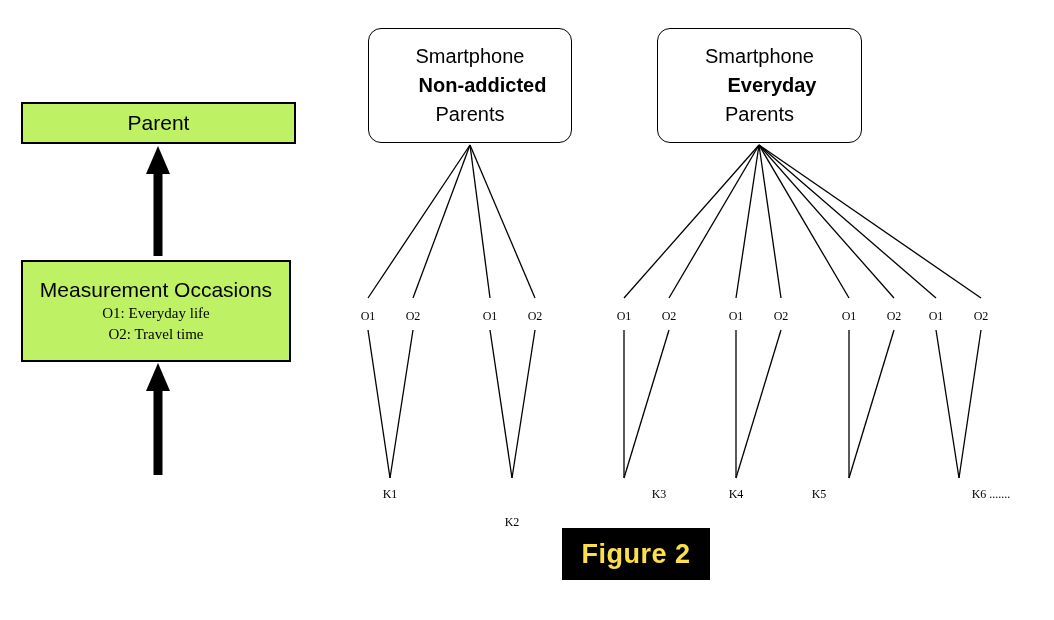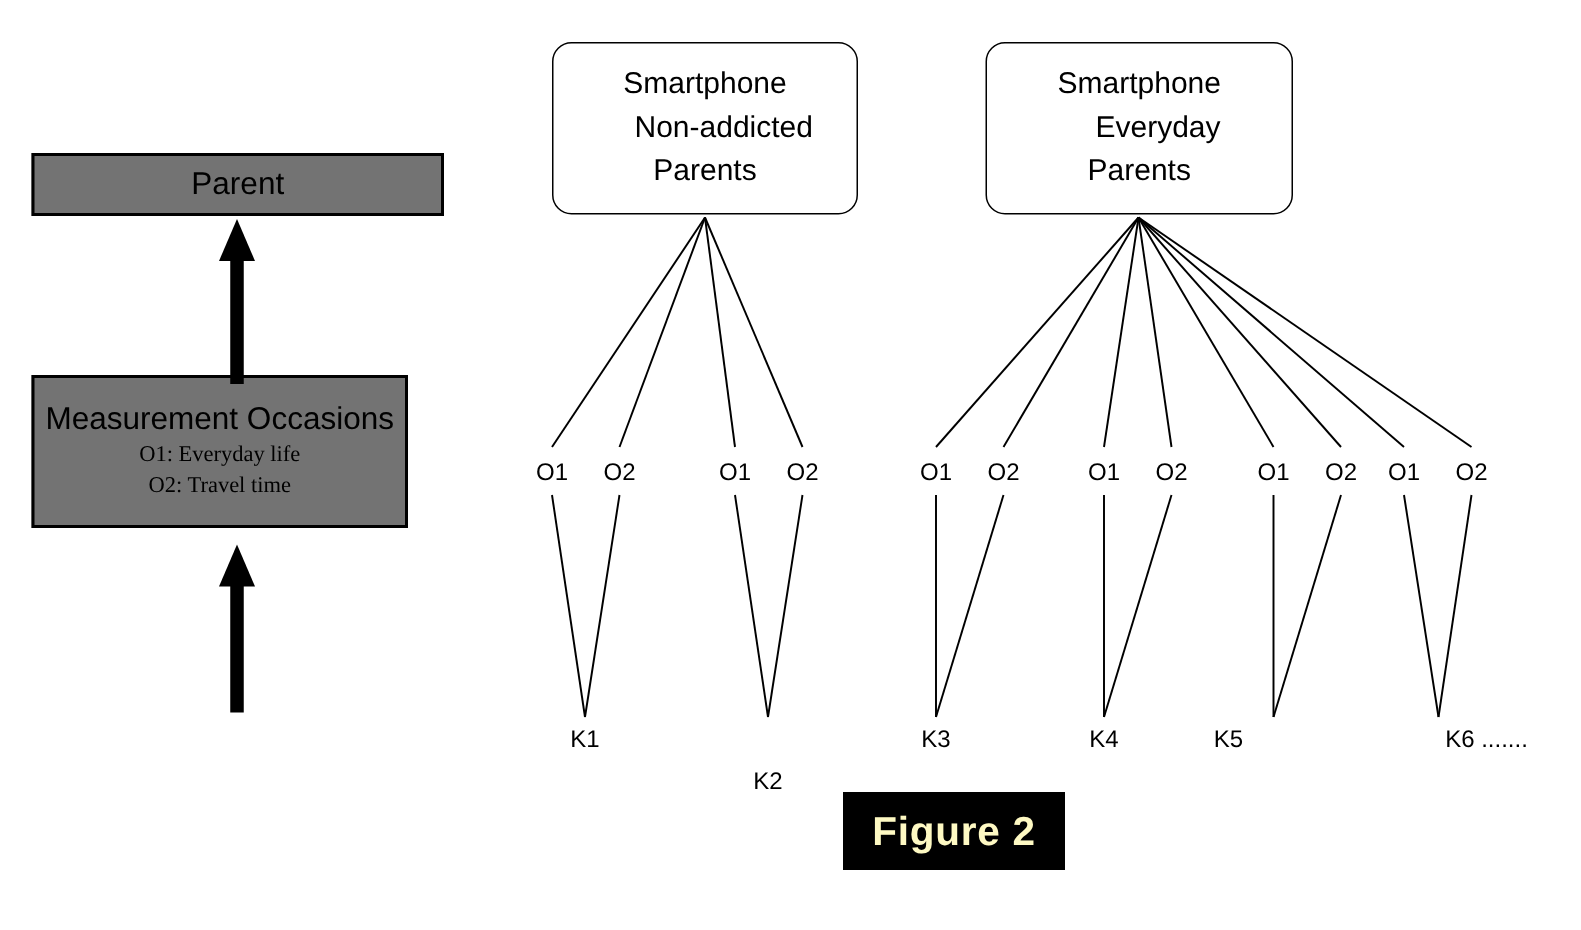--- a/index.html
+++ b/index.html
@@ -20,21 +20,21 @@
     left: 0;
     top: 0;
     width: 1054px;
     height: 620px;
   }
   
   .hbox {
     position: absolute;
     box-sizing: border-box;
     border: 2px solid #000000;
-    background: #737373;
+    background: #bef264;
     display: flex;
     flex-direction: column;
     align-items: center;
     justify-content: center;
     text-align: center;
   }
   .hbox-title {
     font-size: 21px;
     line-height: 26px;
     white-space: nowrap;
@@ -42,65 +42,66 @@
   .hbox-title.big {
     font-size: 21px;
   }
   .hbox-sub {
     font-size: 15px;
     line-height: 21px;
     white-space: nowrap;
     font-family: Liberation Serif, serif;
   }
   #box-parent  { left: 21px; top: 102px; width: 275px; height: 42px; }
-  #box-measure { left: 21px; top: 250px; width: 251px; height: 102px; text-align: right; }
+  #box-measure { left: 21px; top: 260px; width: 270px; height: 102px; text-align: right; }
   #box-kid     { left: 21px; top: 475px; width: 275px; height: 42px; }
 
   
   .rbox {
     position: absolute;
     box-sizing: border-box;
     border: 1.6px solid #000000;
     border-radius: 13px;
     background: #ffffff;
     display: flex;
     flex-direction: column;
     align-items: center;
     justify-content: center;
     text-align: center;
   }
   .rline {
     font-size: 20px;
     line-height: 29px;
     white-space: nowrap;
   }
-  .rline.bold { font-weight: normal; margin-left: 25px; }
+  .rline.bold { font-weight: bold; margin-left: 25px; }
   #box-group-nonaddicted { left: 368px; top: 28px; width: 204px; height: 115px; }
   #box-group-addicted    { left: 657px; top: 28px; width: 205px; height: 115px; }
 
   
   .node-label {
     position: absolute;
-    font-size: 16px;
+    font-size: 12px;
     line-height: 24px;
     white-space: nowrap;
     transform: translateX(-50%);
+    font-family: Liberation Serif, serif;
   }
   .o-label { top: 304px; }
   .k-label { top: 482px; }
 
   
   #figure-caption {
     position: absolute;
     left: 562px;
     top: 528px;
     width: 148px;
     height: 52px;
     background: #000000;
-    color: #fef9c3;
+    color: #fde047;
     font-size: 27px;
     font-weight: bold;
     display: flex;
     align-items: center;
     justify-content: center;
     letter-spacing: 0.5px;
   }
   svg.overlay {
     position: absolute;
     left: 0;
@@ -190,21 +191,21 @@
       <div class="node-label o-label" style="left: 736px;">O1</div>
       <div class="node-label o-label" style="left: 781px;">O2</div>
       <div class="node-label o-label" style="left: 849px;">O1</div>
       <div class="node-label o-label" style="left: 894px;">O2</div>
       <div class="node-label o-label" style="left: 936px;">O1</div>
       <div class="node-label o-label" style="left: 981px;">O2</div>
     </div>
   <div id="k-labels">
       <div class="node-label k-label" style="left: 390px;">K1</div>
       <div class="node-label k-label" style="left: 512px; margin-top: 28px;">K2</div>
-      <div class="node-label k-label" style="left: 624px;">K3</div>
+      <div class="node-label k-label" style="left: 659px;">K3</div>
       <div class="node-label k-label" style="left: 736px;">K4</div>
       <div class="node-label k-label" style="left: 819px;">K5</div>
       <div class="node-label k-label" style="left: 991px;">K6 .......</div>
     </div>
 
   <div id="figure-caption">
     <span>Figure 2</span>
   </div>
 
 </div>

